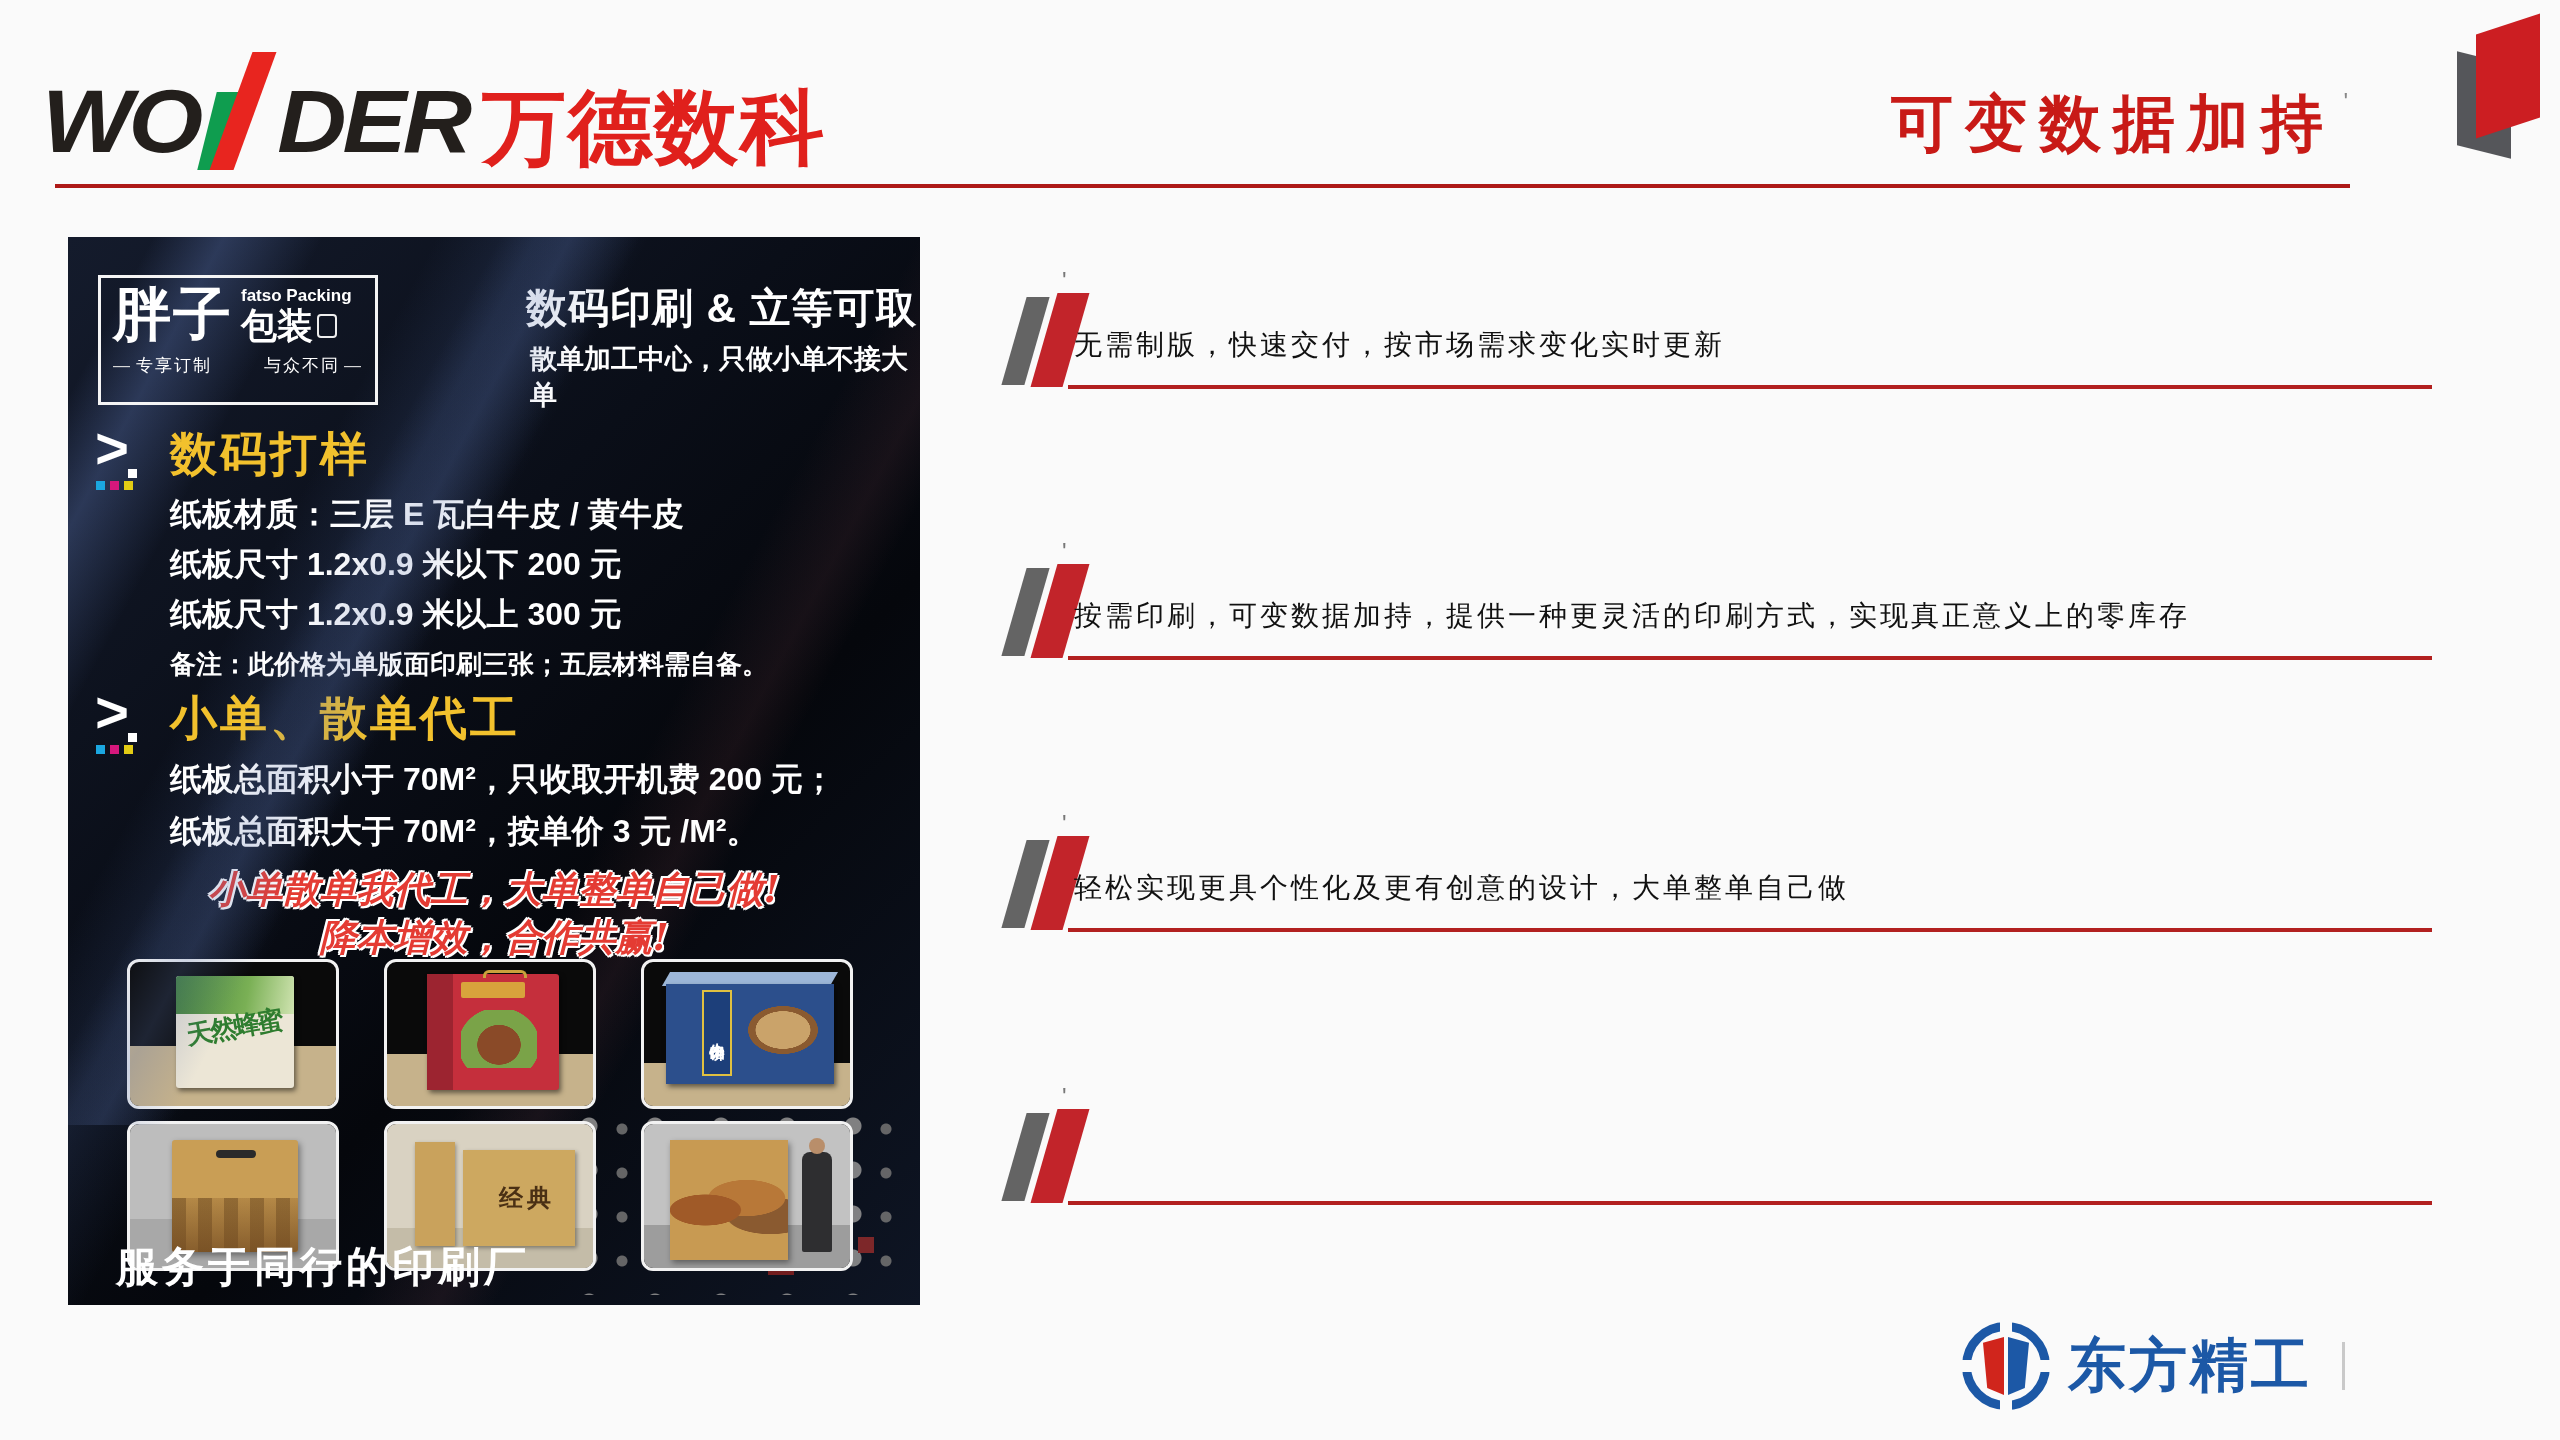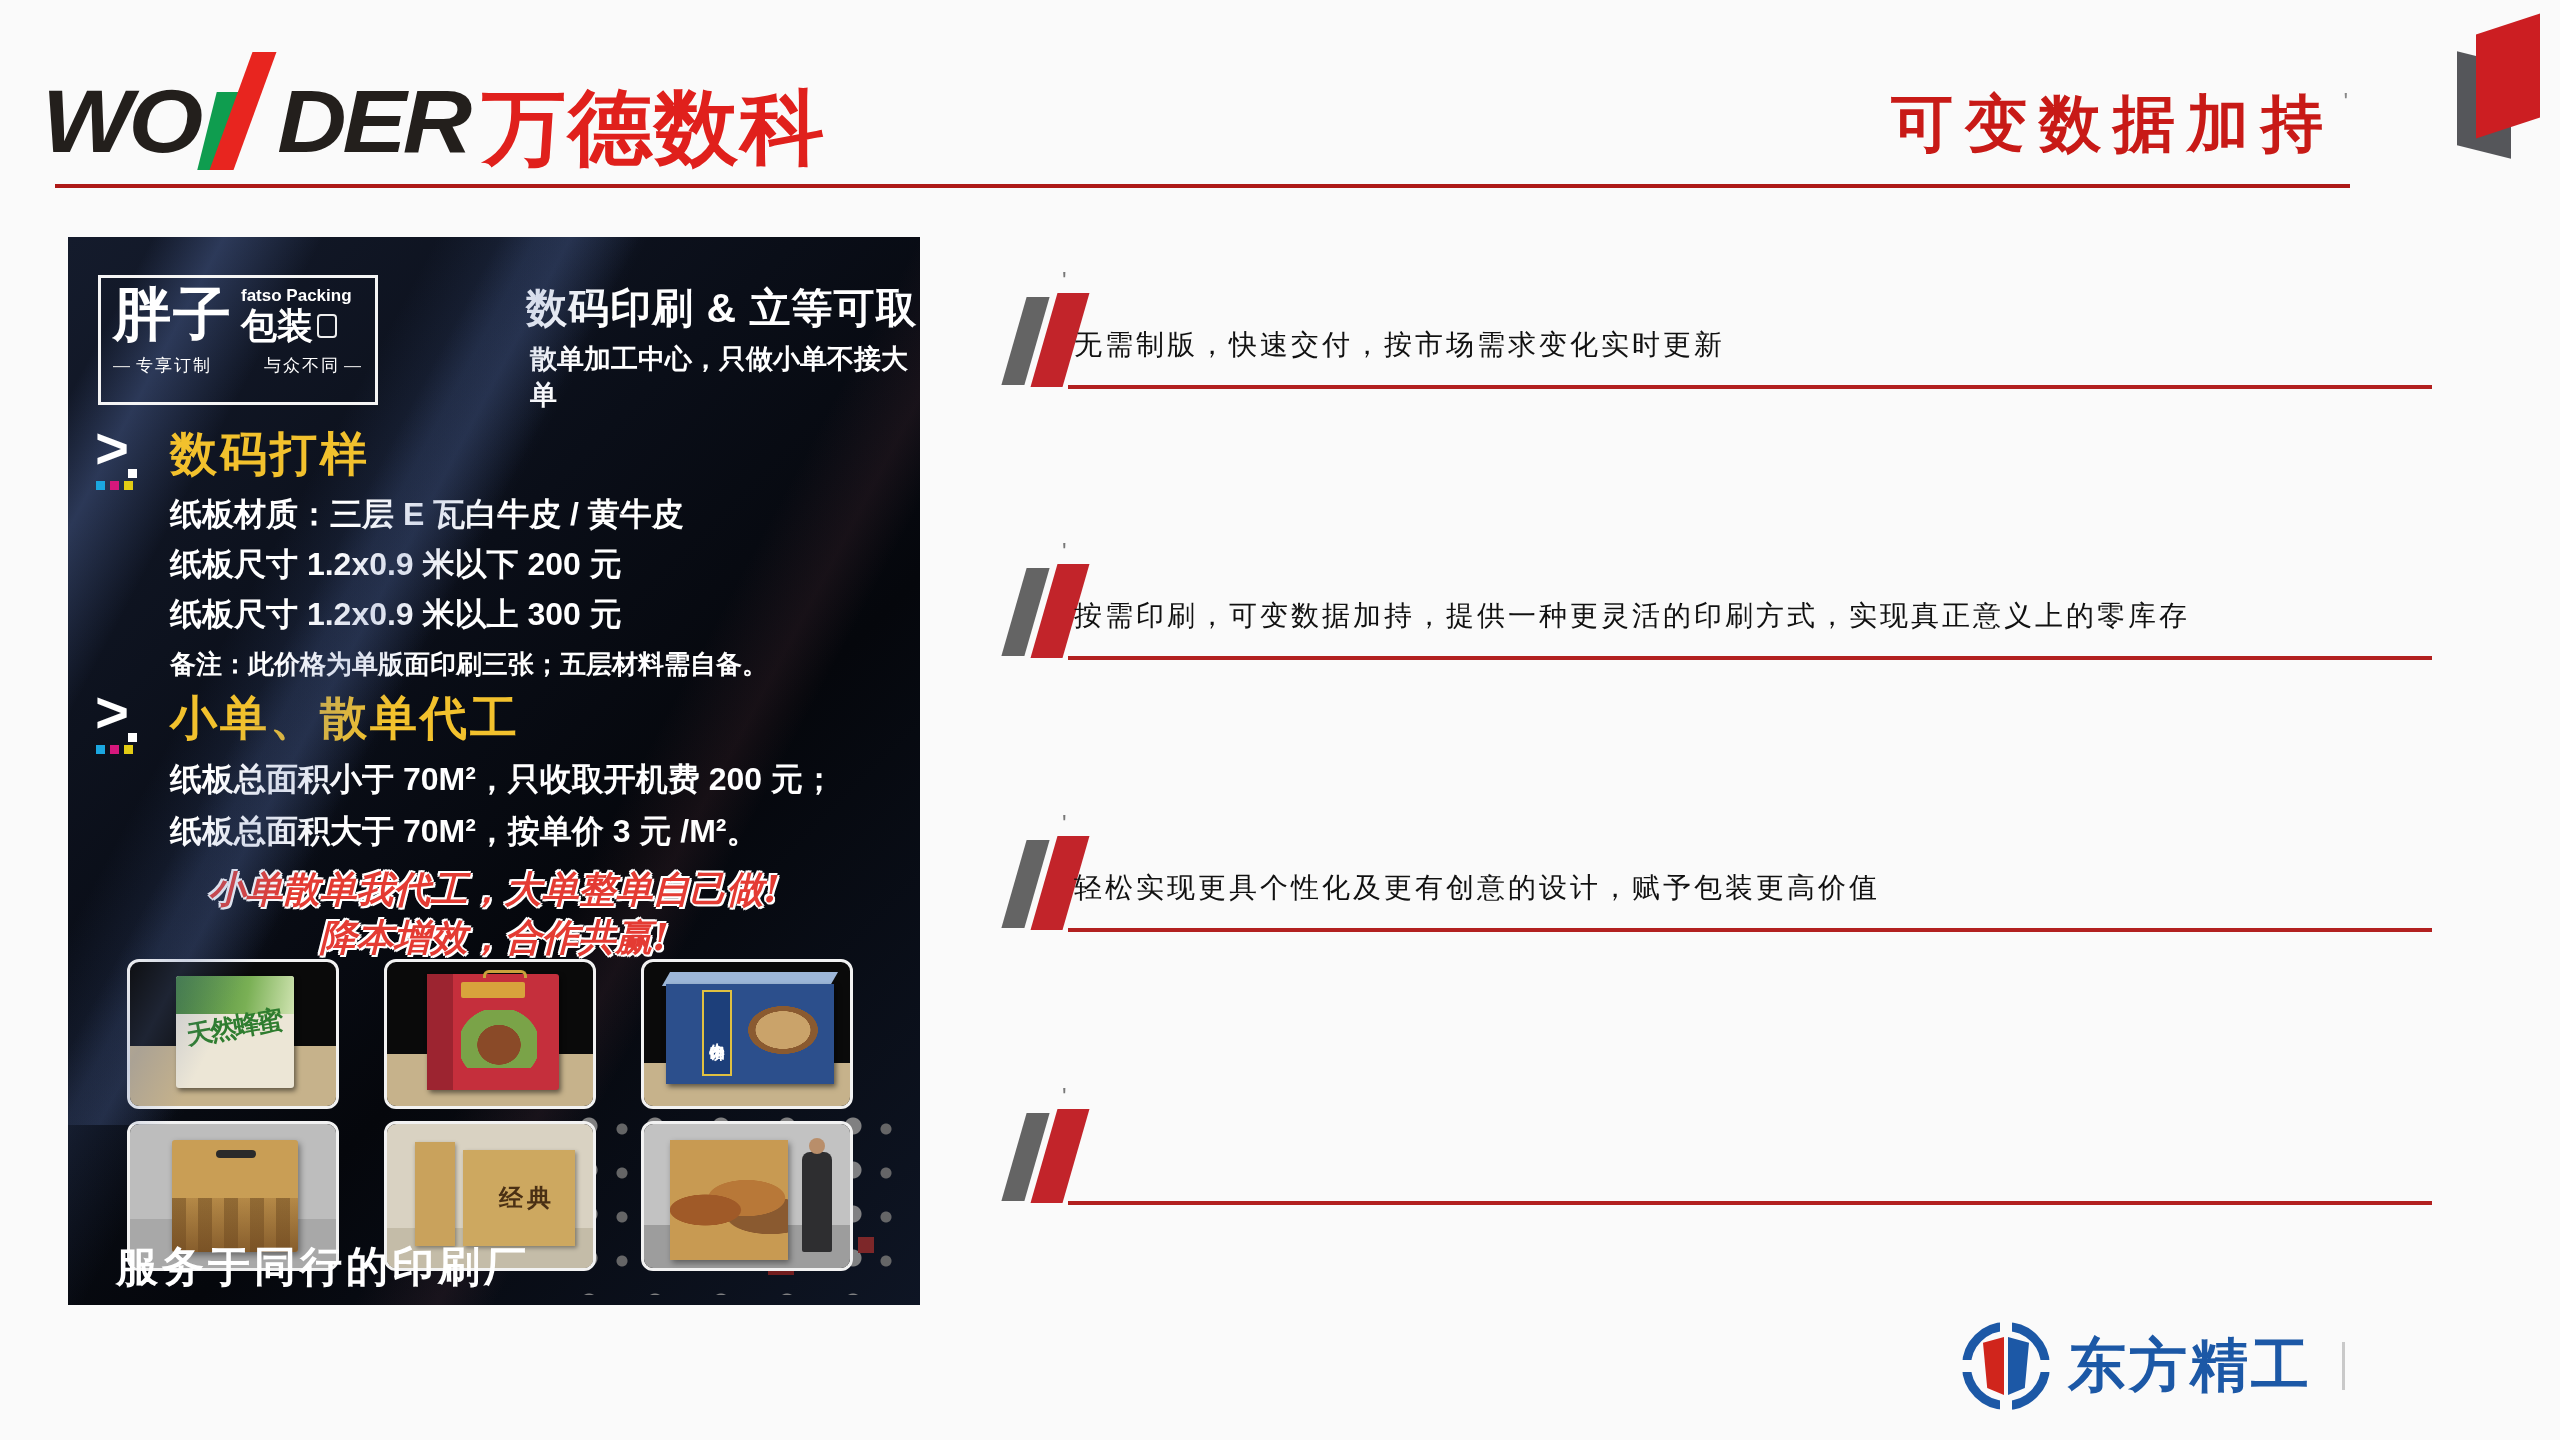--- a/index.html
+++ b/index.html
@@ -317,21 +317,21 @@
       </div>
     <div class="btext">按需印刷，可变数据加持，提供一种更灵活的印刷方式，实现真正意义上的零库存</div>
     <div class="underline"></div>
   </div>
   <div class="benefit b3">
     <span class="tick">'</span>
     <div class="marker">
         <i class="bar-gray"></i>
         <i class="bar-red"></i>
       </div>
-    <div class="btext">轻松实现更具个性化及更有创意的设计，赋予包装更高价值</div>
+    <div class="btext">轻松实现更具个性化及更有创意的设计，大单整单自己做</div>
     <div class="underline"></div>
   </div>
   <div class="benefit b4">
     <span class="tick">'</span>
     <div class="marker">
         <i class="bar-gray"></i>
         <i class="bar-red"></i>
       </div>
     <div class="underline"></div>
   </div>

